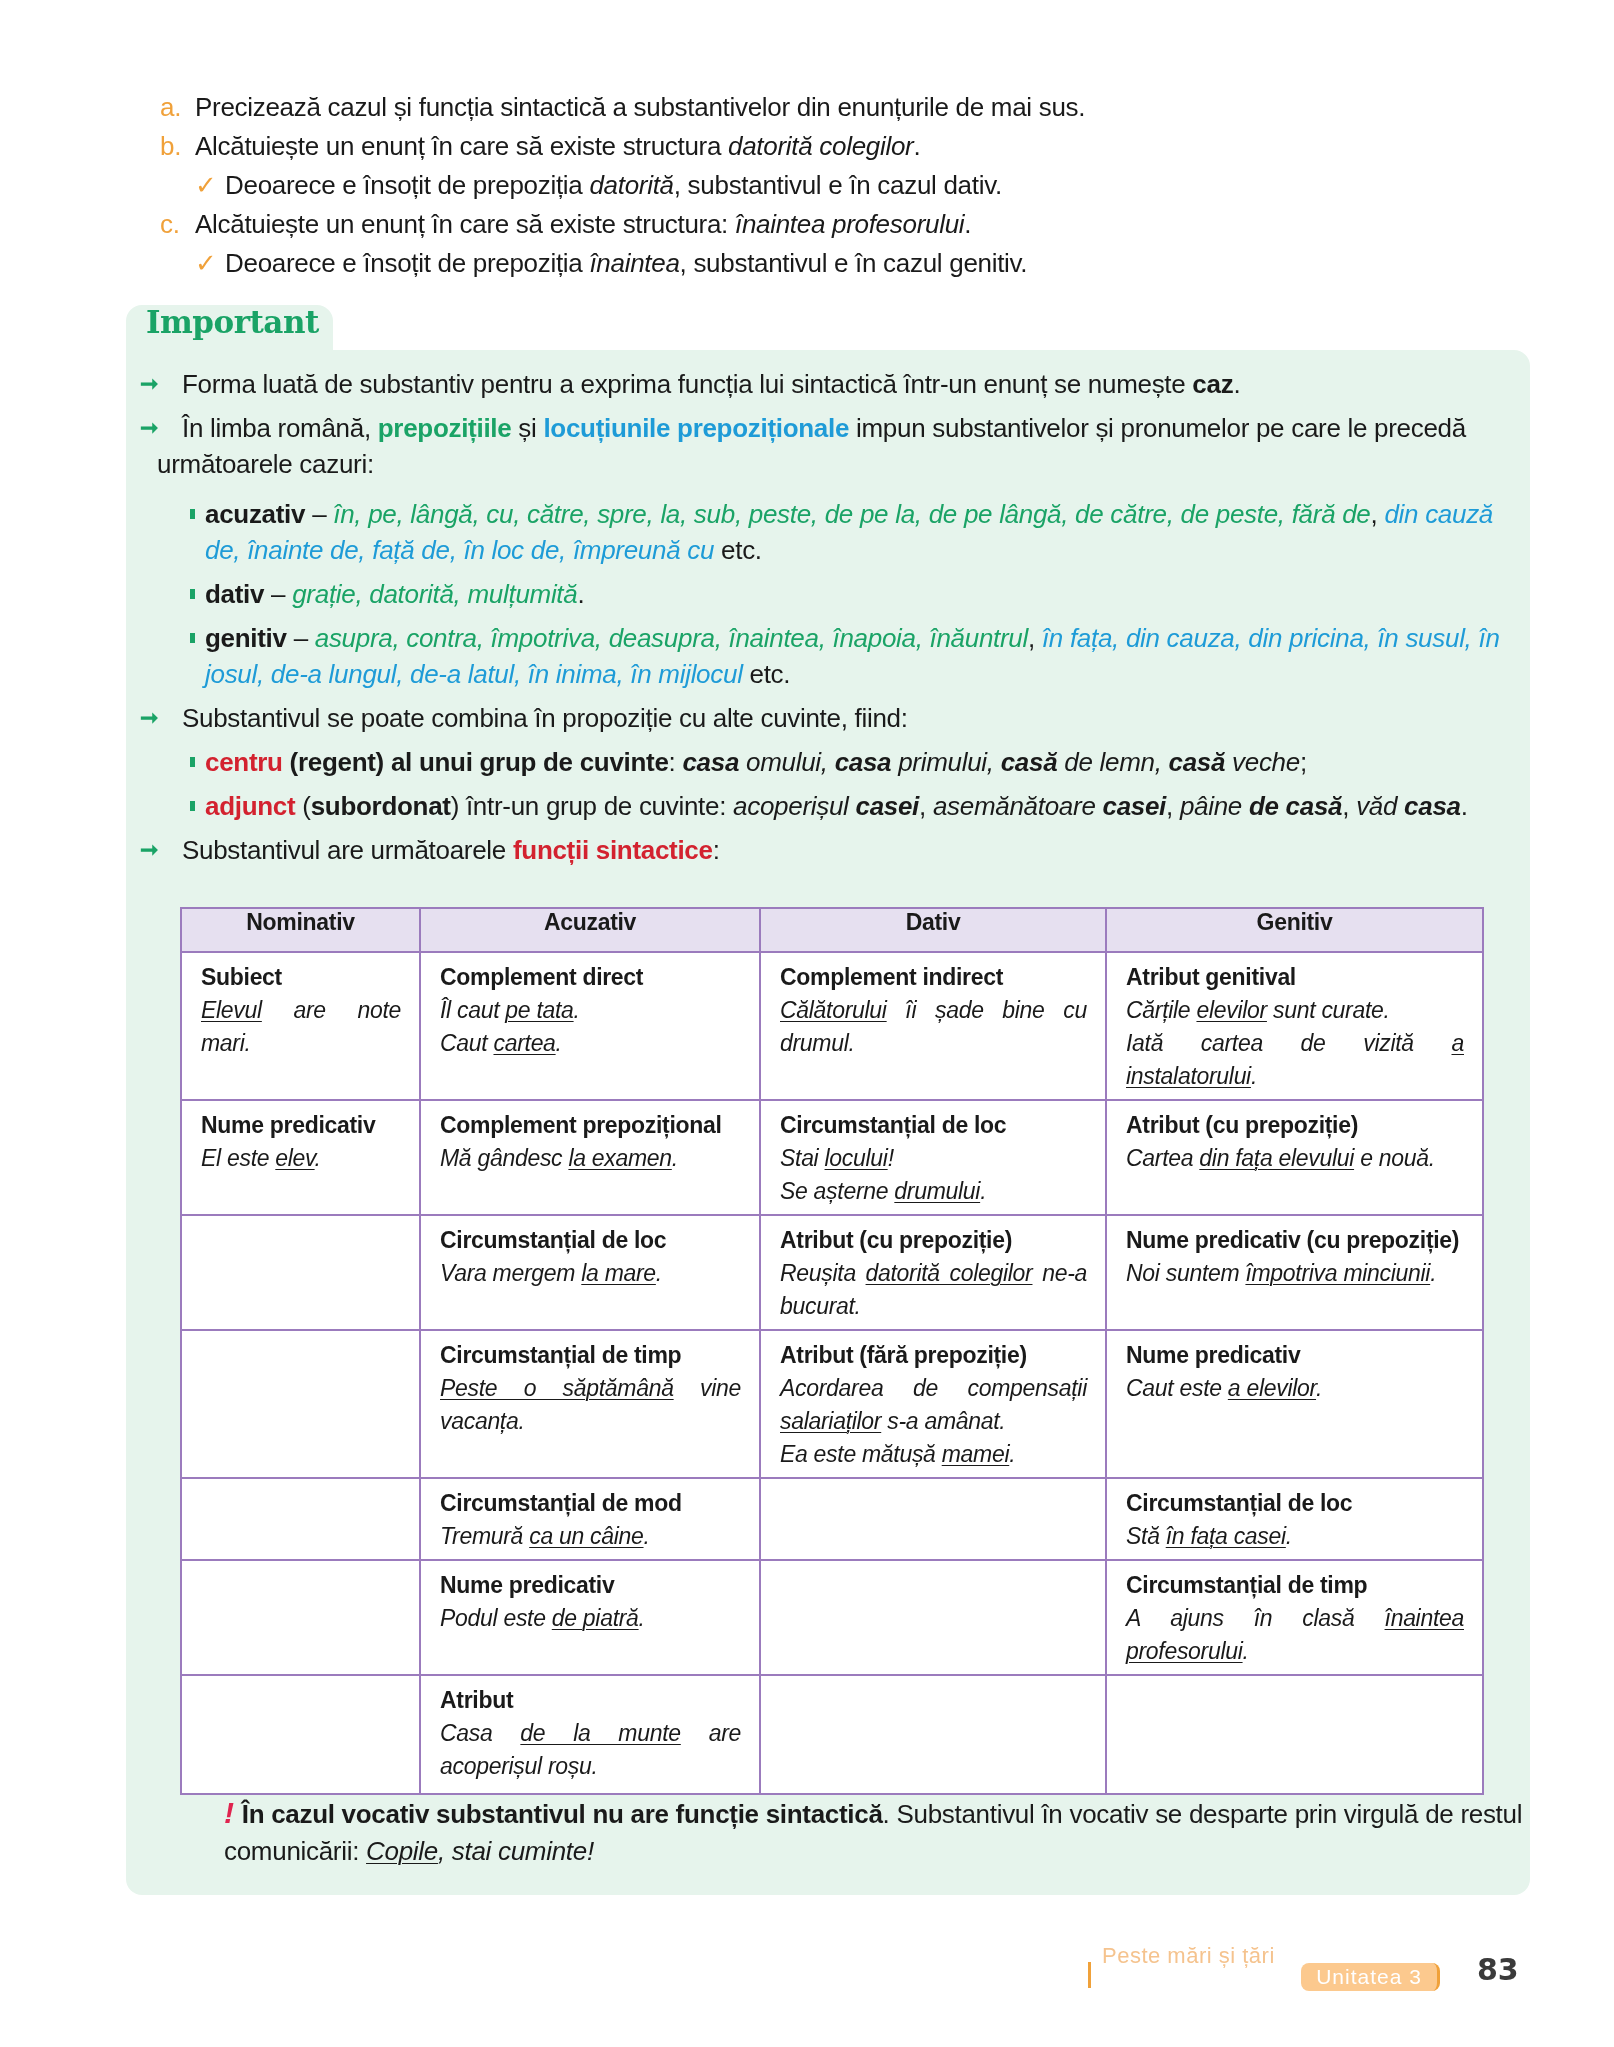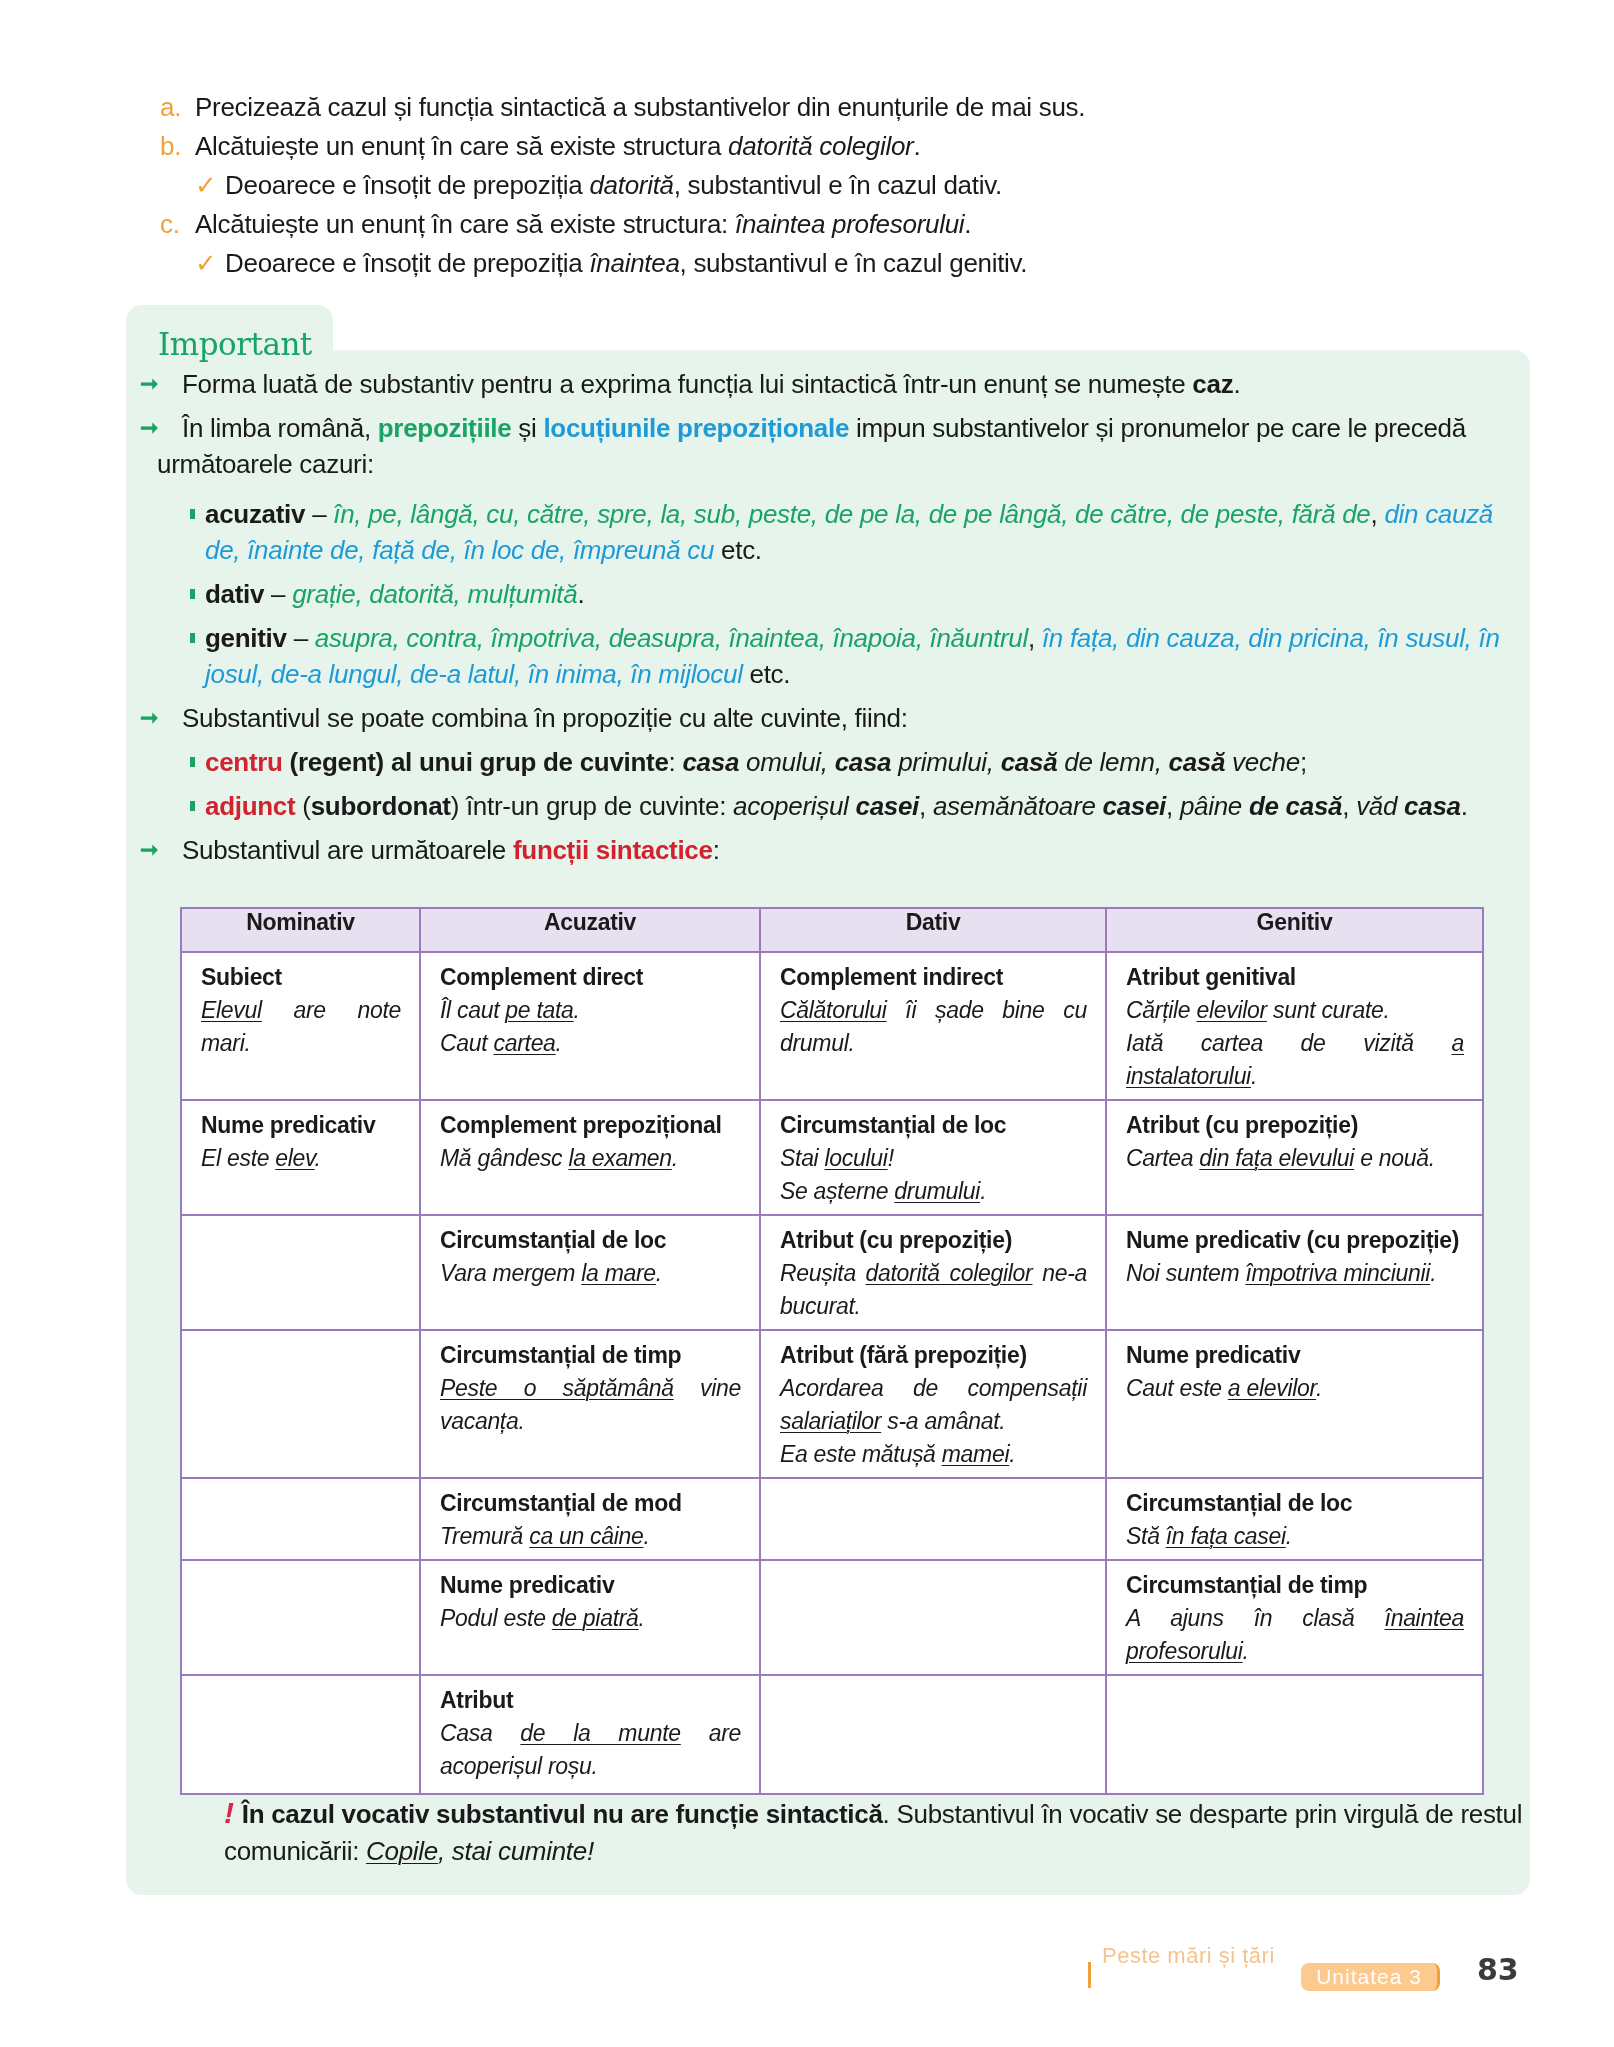--- a/index.html
+++ b/index.html
@@ -8,21 +8,21 @@
   .abs { position:absolute; }
 
   
   #exercises { left:160px; top:88px; width:1300px; font-size:26px; line-height:39px; font-family:"Liberation Sans", sans-serif; letter-spacing:-0.3px; }
   .ex-line { display:flex; align-items:baseline; white-space:nowrap; }
   .ex-letter { color:#f0a13a; width:35px; flex:none; }
   .ex-check { color:#f0a13a; width:30px; flex:none; margin-left:35px; }
 
   
   #imp-tab { left:126px; top:305px; width:207px; height:60px; background:#e6f4ec; border-radius:16px 16px 0 0; }
-  #imp-title { left:146px; top:326px; font-family:"DejaVu Serif", serif; font-weight:normal; font-size:31px; color:#1aa366; letter-spacing:-0.5px;margin-left:12px; }
+  #imp-title { left:146px; top:304px; font-family:"DejaVu Serif", serif; font-weight:bold; font-size:31px; color:#1aa366; letter-spacing:-0.5px; }
   #imp-box { left:126px; top:350px; width:1404px; height:1545px; background:#e6f4ec; border-radius:0 16px 16px 16px; }
 
   #imp-content { left:140px; top:366px; width:1370px; font-family:"Liberation Sans", sans-serif; font-size:26px; color:#1a1a1a; letter-spacing:-0.3px; }
   .arrow-row { position:relative; padding-left:42px; line-height:36px; margin-bottom:8px; }
   .arrow-row.wrap { padding-left:17px; text-indent:25px; }
   .arrow { position:absolute; left:0; top:0; color:#1aa366; font-weight:bold; font-size:22px; text-indent:0; }
   .arrow-row.wrap .arrow { left:0; }
   .sub-row { position:relative; padding-left:65px; line-height:36px; margin:8px 0; }
   .bullet { position:absolute; left:50px; top:13px; width:5px; height:10px; background:#1aa366; }
 

